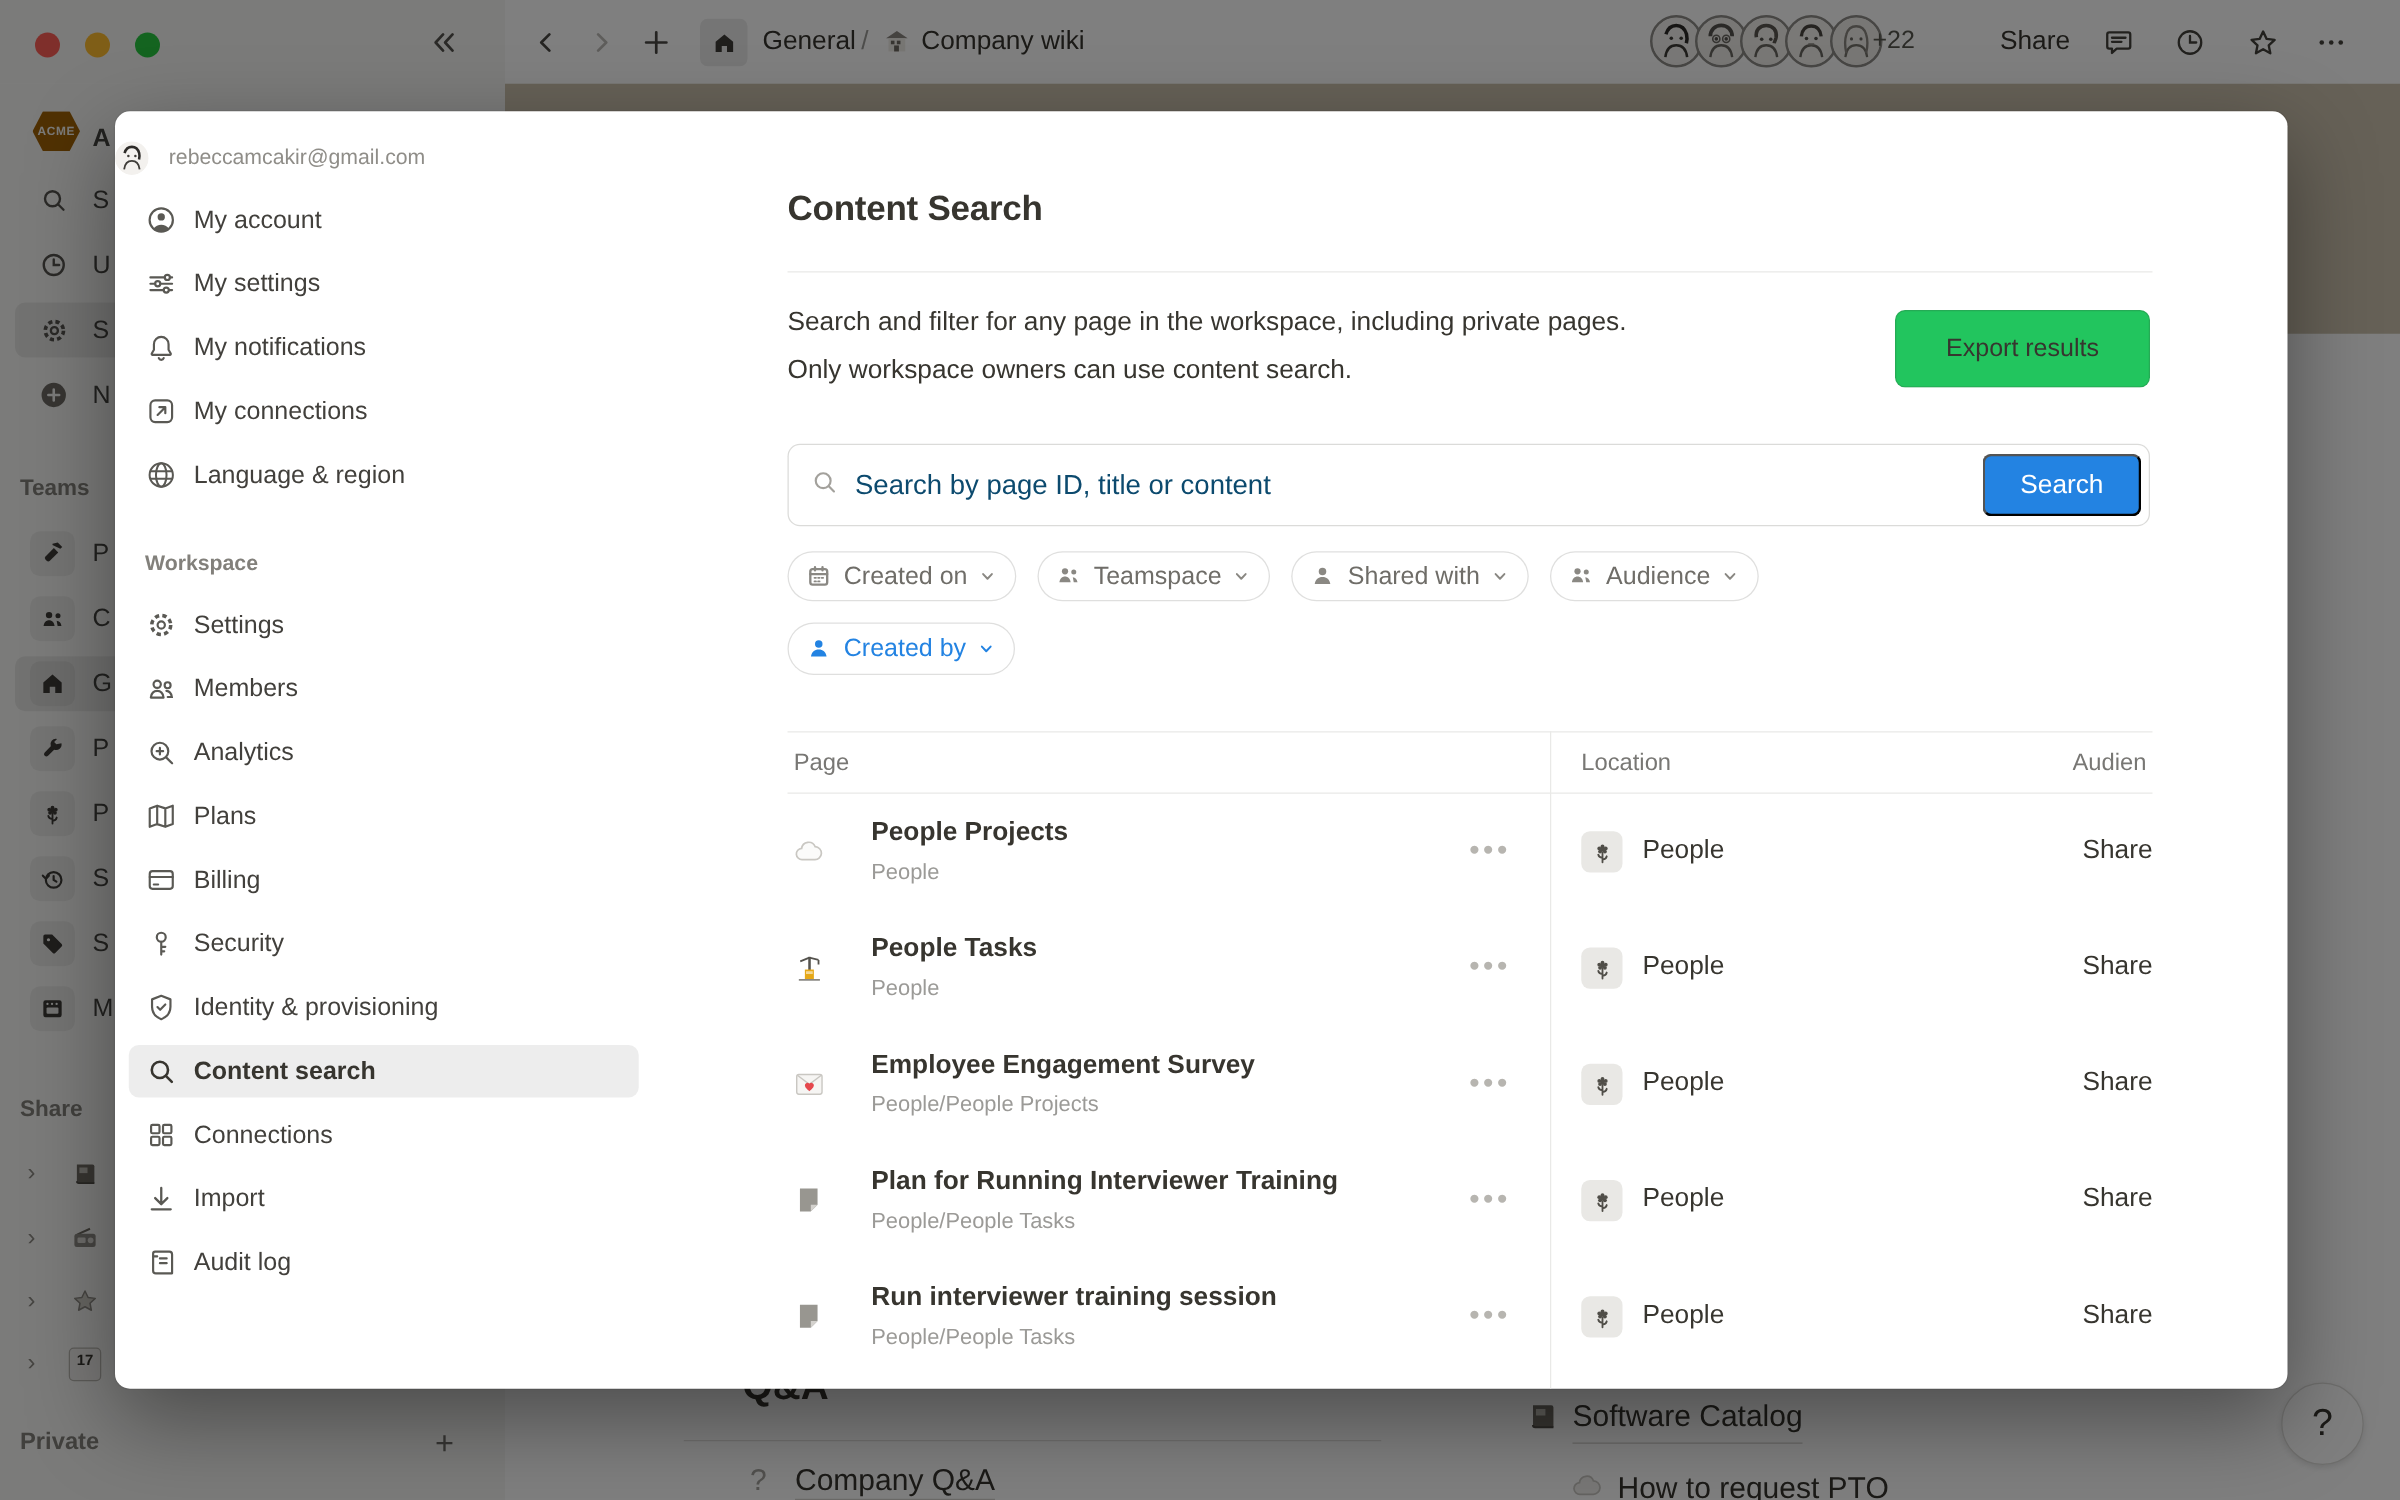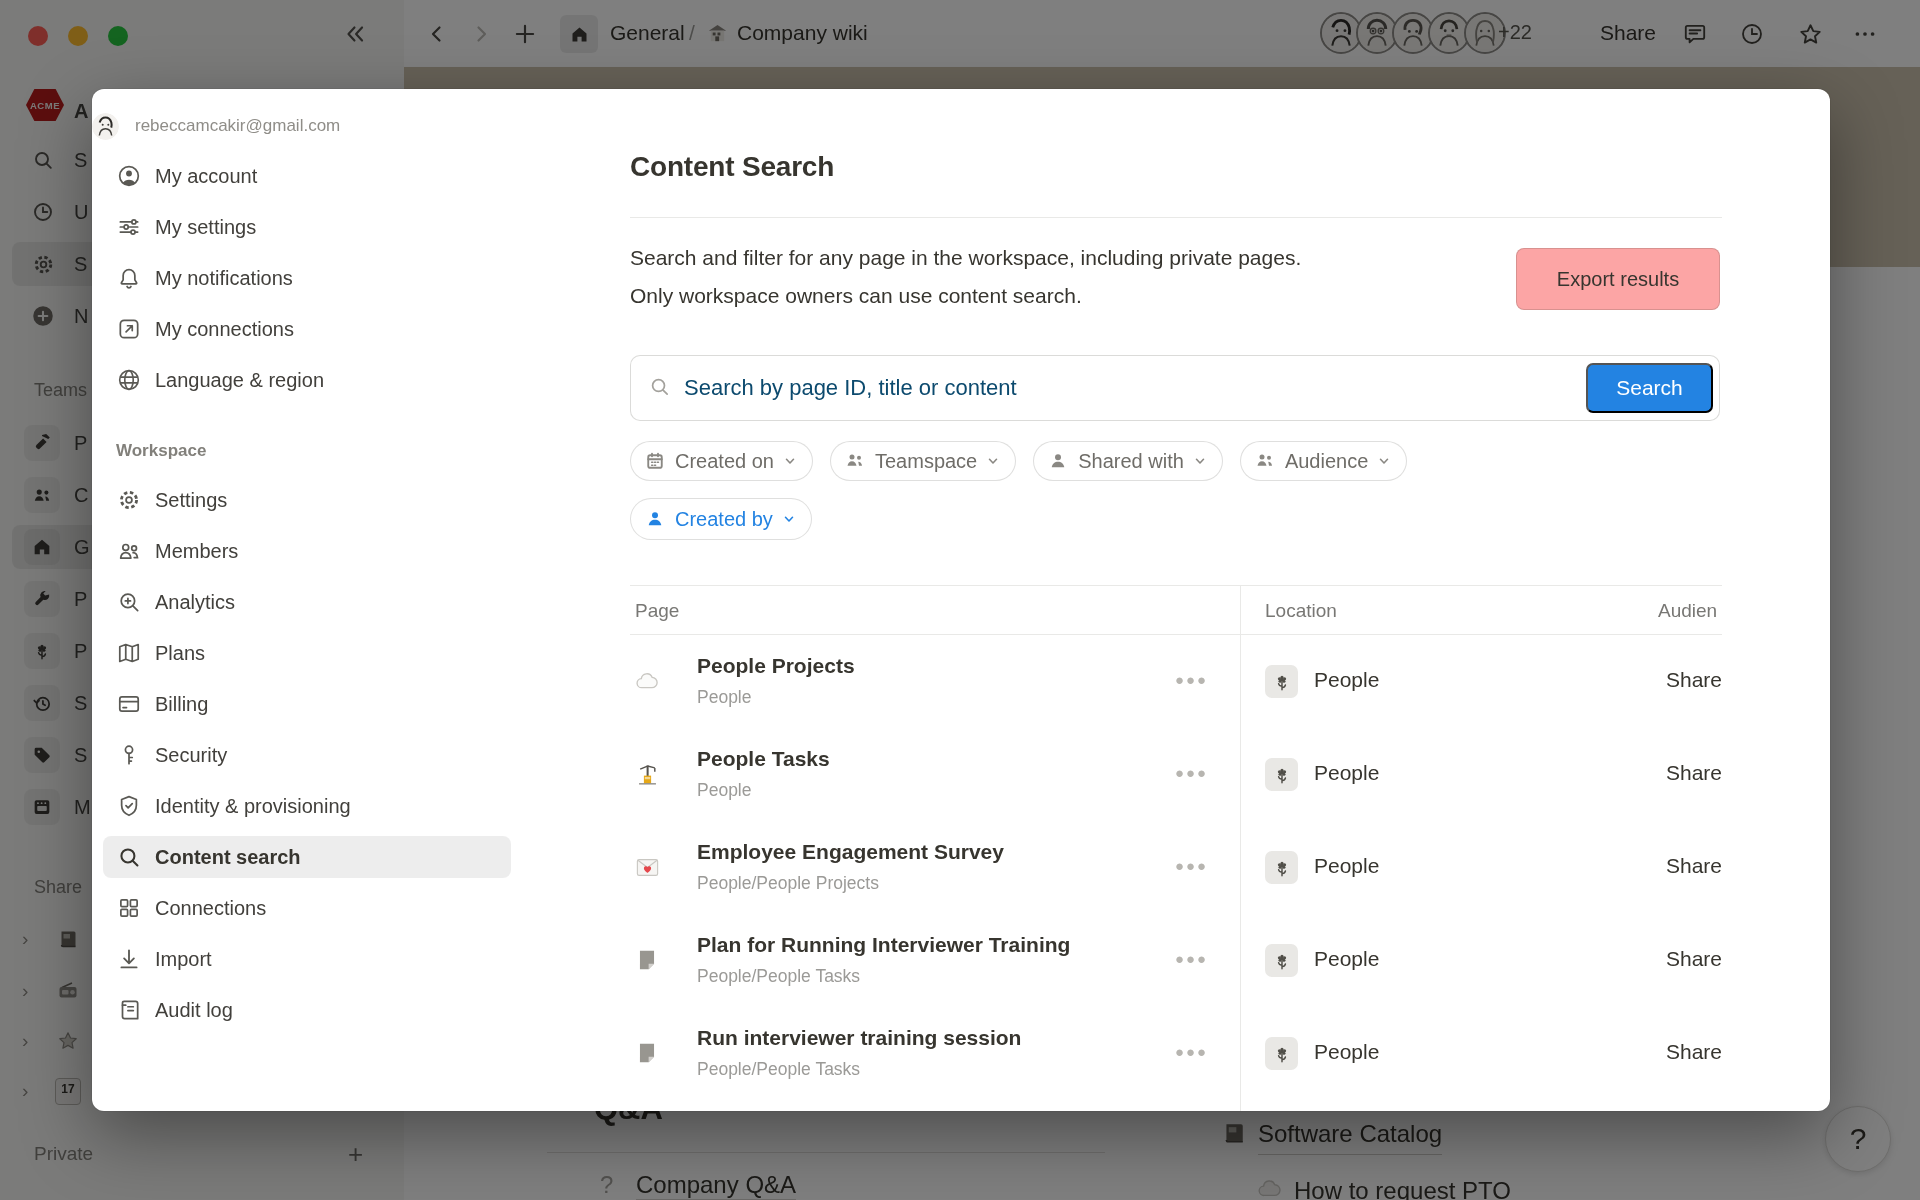--- a/index.html
+++ b/index.html
@@ -19,24 +19,24 @@
   .avatar { position:absolute; top:12px; width:42px; height:42px; border-radius:50%; border:2px solid #8e8c88; background:#efeeec; overflow:hidden; }
   .bldg-ico{ font-size:19px; }
 
   
   .sidebar { position:absolute; left:0; top:67px; width:404px; height:1133px; background:#f7f7f5; }
   .sb-row { position:absolute; left:0; width:404px; height:44px; display:flex; align-items:center; }
   .sb-hl { position:absolute; left:12px; width:380px; height:44px; border-radius:8px; background:rgba(0,0,0,0.07); }
   .sb-ico { position:absolute; left:28px; width:30px; height:30px; display:flex; align-items:center; justify-content:center; }
   .sb-box { position:absolute; left:24px; width:36px; height:36px; border-radius:8px; background:rgba(0,0,0,0.055); display:flex; align-items:center; justify-content:center; }
   .sb-letter { position:absolute; left:74px; font-size:20px; color:#454440; font-weight:500; }
-  .sb-header { position:absolute; left:34px; font-size:18px; font-weight:400; color:#82807b; }
+  .sb-header { position:absolute; left:16px; font-size:18px; font-weight:700; color:#82807b; }
   .sb-chev { position:absolute; left:22px; font-size:19px; color:#8d8a84; }
   .sb-emoji { position:absolute; left:54px; width:28px; height:28px; display:flex; align-items:center; justify-content:center; }
-  .acme { position:absolute; left:26px; top:0; width:38px; height:32px; background:#b91c1c; color:#f5f4f1; font-size:9.5px; font-weight:700; letter-spacing:.5px; display:flex; align-items:center; justify-content:center; clip-path:polygon(22% 0,78% 0,100% 50%,78% 100%,22% 100%,0 50%); }
+  .acme { position:absolute; left:26px; top:0; width:38px; height:32px; background:#a16207; color:#f5f4f1; font-size:9.5px; font-weight:700; letter-spacing:.5px; display:flex; align-items:center; justify-content:center; clip-path:polygon(22% 0,78% 0,100% 50%,78% 100%,22% 100%,0 50%); }
   .cal17 { width:26px; height:27px; border-radius:4px; background:#f1efec; border:1px solid #b8b6b0; overflow:hidden; text-align:center; }
   .cal17 .top { height:8px; background:#55534e; }
   .cal17 .num { font-size:12px; font-weight:700; color:#37352f; line-height:17px; }
 
   
   .page { position:absolute; left:404px; top:67px; width:1516px; height:1133px; background:#fff; }
   .cover { position:absolute; left:0; top:0; width:1516px; height:200px; background:#cdc3ae; }
   .qa-h { position:absolute; left:190px; top:1024px; font-size:31px; font-weight:700; }
   .qa-div { position:absolute; left:143px; top:1085px; width:558px; height:1px; background:#e0dfdc; }
   .qa-q { position:absolute; left:196px; top:1104px; font-size:24px; color:#a5a39e; }
@@ -61,21 +61,21 @@
   .nav-row .lb { margin-left:13px; font-size:20px; color:#42403c; }
   .nav-row.sel { background:rgba(0,0,0,0.07); }
   .nav-row.sel .lb { font-weight:700; color:#37352f; }
   .mnav-header { margin:36px 0 14px 24px; font-size:17px; font-weight:600; color:#82807b; height:28px; display:flex; align-items:center; }
 
   
   .mmain { position:absolute; left:538px; top:0; width:1200px; height:100%; }
   .m-title { position:absolute; left:0; top:62px; font-size:28px; font-weight:600; letter-spacing:-.2px; }
   .m-div { position:absolute; left:0; top:128px; width:1092px; height:1px; background:#e9e9e7; }
   .m-desc { position:absolute; left:0; top:150px; font-size:21px; line-height:38px; color:#37352f; }
-  .export-btn { position:absolute; left:886px; top:159px; width:204px; height:62px; border:1px solid rgba(55,53,47,.18); border-radius:8px; background:#fca5a5; display:flex; align-items:center; justify-content:center; font-size:20px; color:#37352f; }
+  .export-btn { position:absolute; left:886px; top:159px; width:204px; height:62px; border:1px solid rgba(55,53,47,.18); border-radius:8px; background:#22c55e; display:flex; align-items:center; justify-content:center; font-size:20px; color:#37352f; }
   .search-box { position:absolute; left:0; top:266px; width:1090px; height:66px; border:1px solid rgba(55,53,47,.18); border-radius:10px; background:#fff; display:flex; align-items:center; }
   .search-box .mag { margin-left:17px; }
   .search-box .ph { margin-left:13px; font-size:22px; color:#0c4a6e; flex:1; }
   .search-btn { margin-right:6px; width:127px; height:50px; border-radius:7px; background:#2383e2; color:#fff; font-size:21px; font-weight:500; display:flex; align-items:center; justify-content:center; }
   .chips { position:absolute; left:0; top:352px; display:flex; gap:17px; }
   .chips2 { position:absolute; left:0; top:409px; display:flex; }
   .chip { height:40px; border:1px solid rgba(55,53,47,.16); border-radius:21px; background:#fff; display:flex; align-items:center; padding:0 15px 0 14px; color:#6f6d68; }
   .chip svg { color:#8a8883; }
   .chip .cl { margin-left:10px; font-size:20px; }
   .chip .cv { margin-left:9px; color:#9f9e99; display:flex; }

